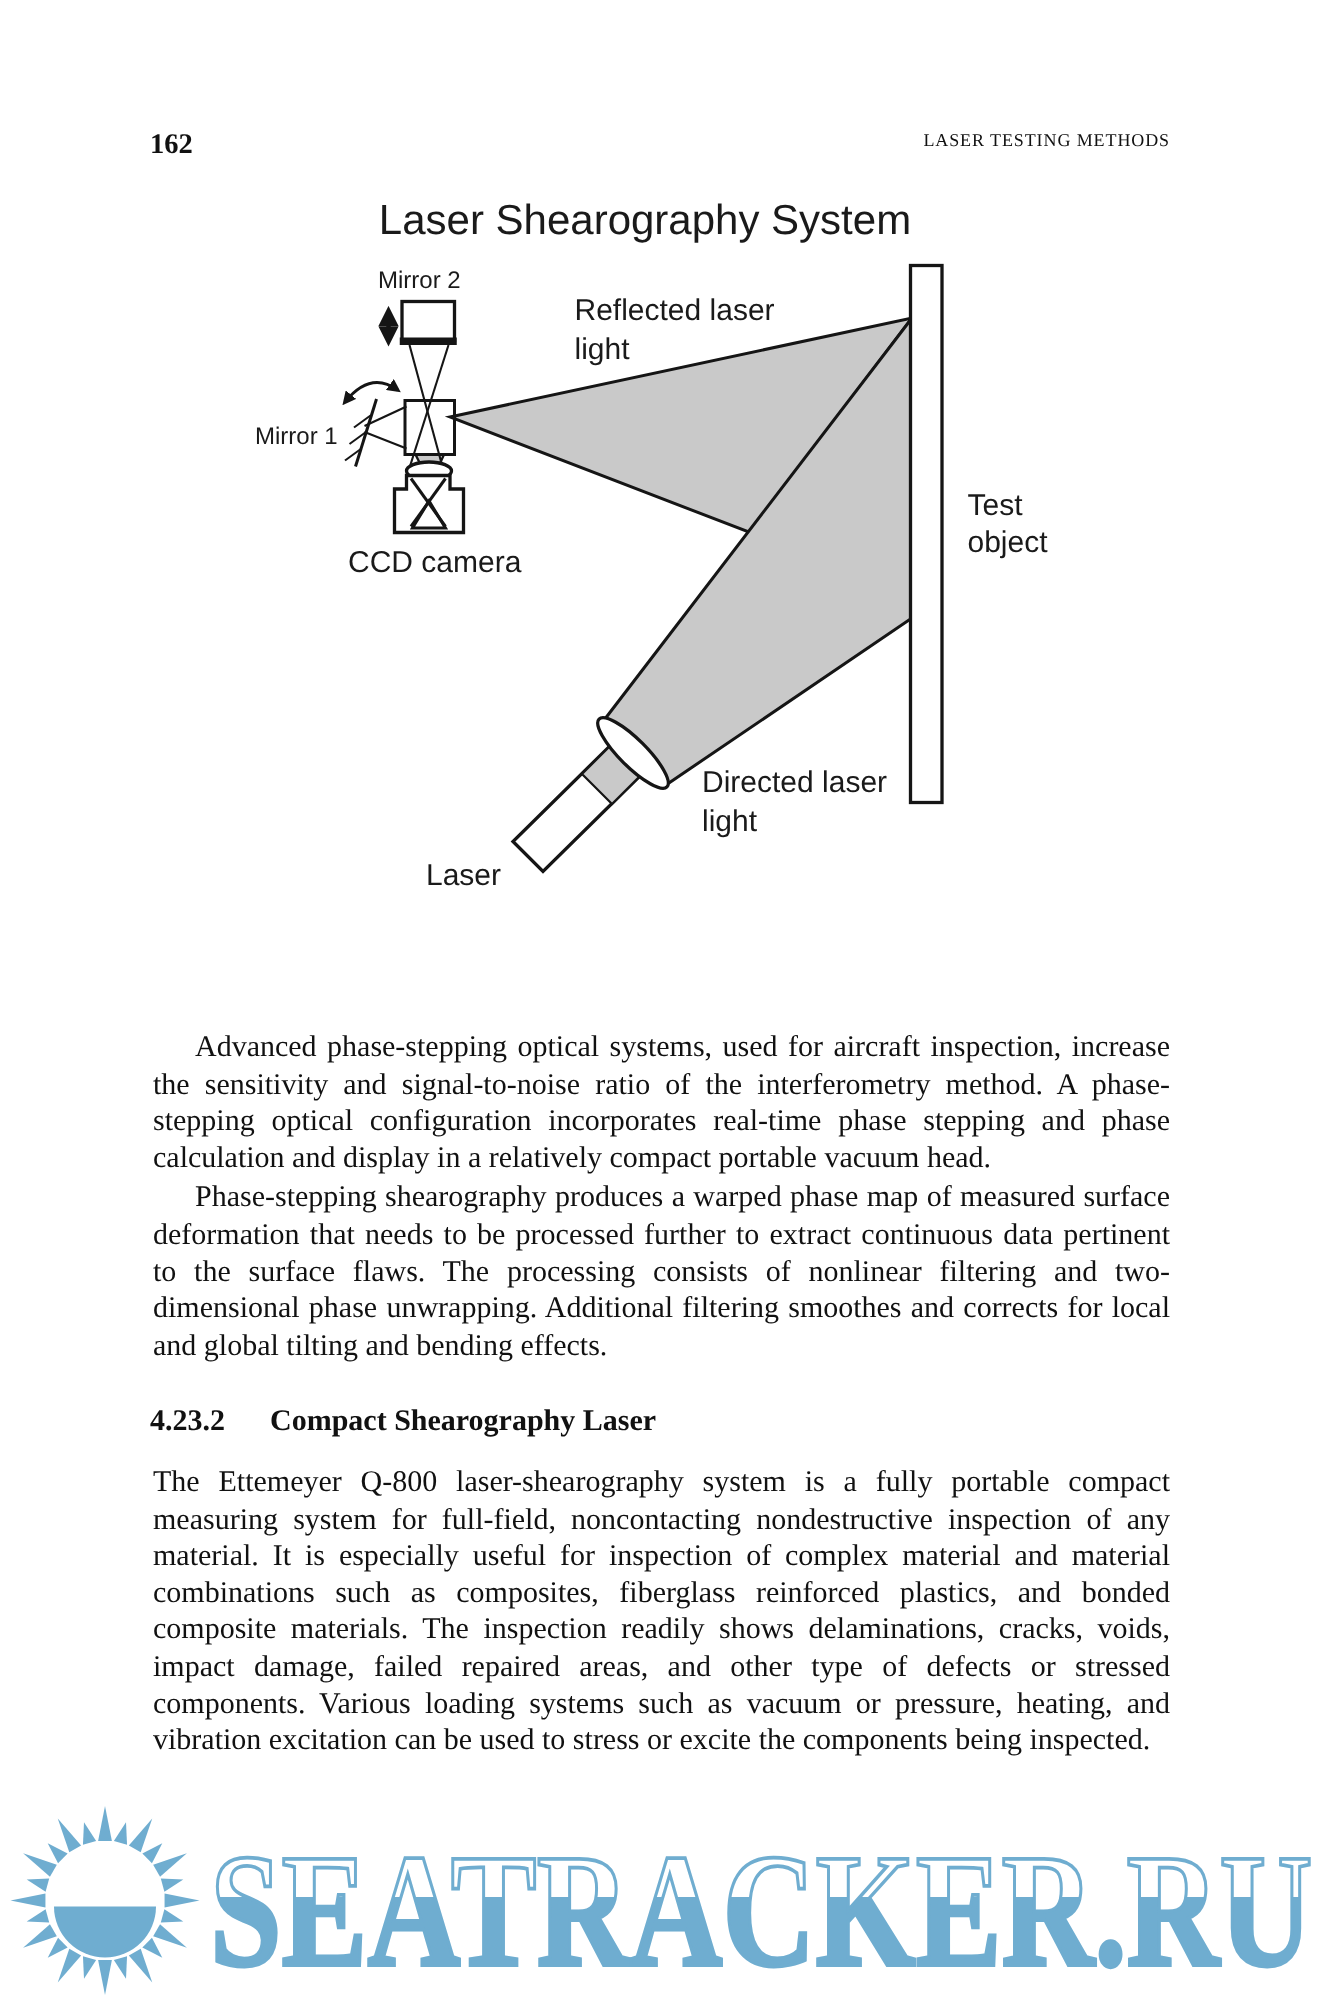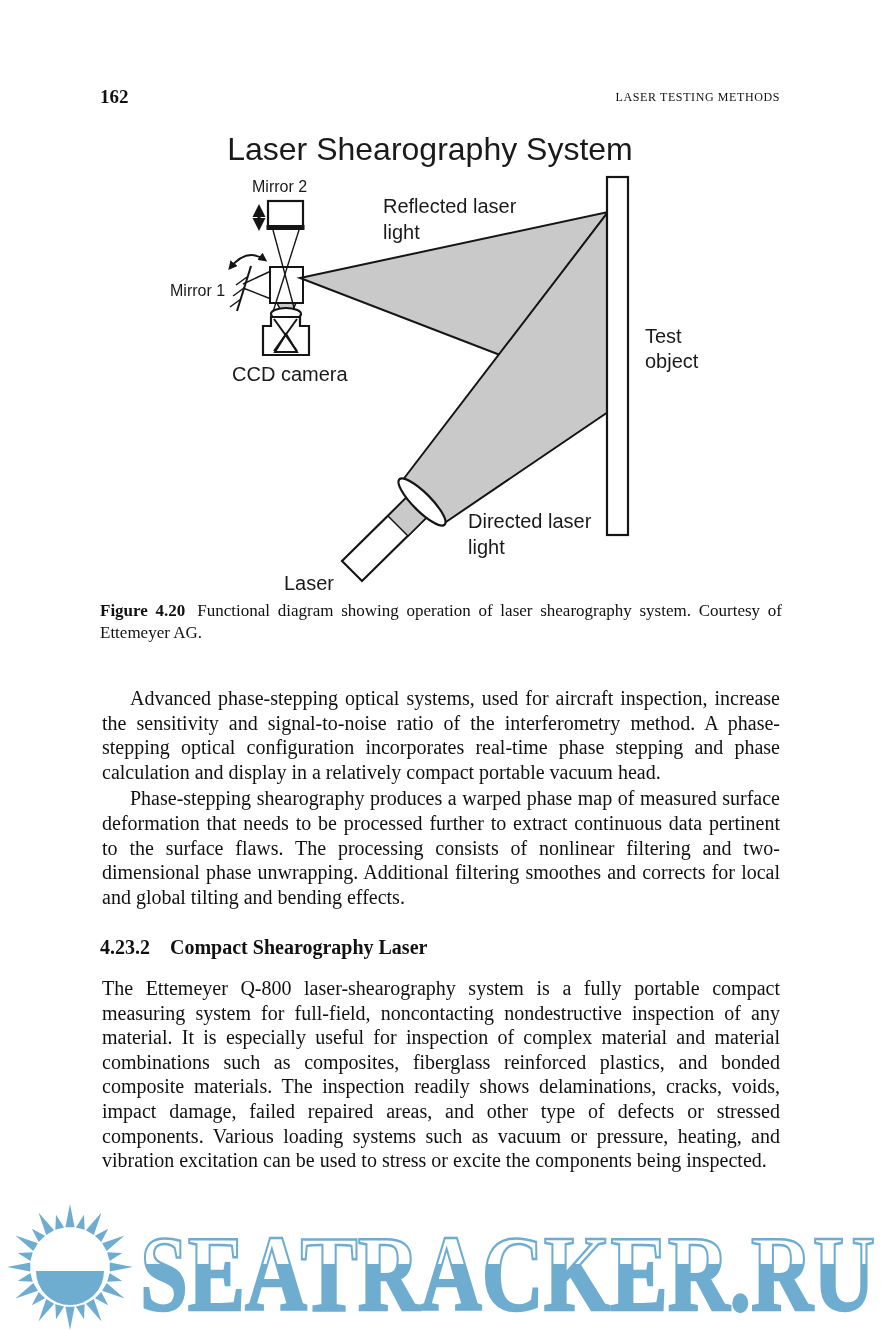--- a/index.html
+++ b/index.html
@@ -7,30 +7,30 @@
     position:relative;
     width:882px;height:1332px;
     background:#ffffff;
     overflow:hidden;
     font-family:"Liberation Serif", serif;
     color:#111111;
   }
   
   .header{
     position:absolute;top:86px;left:100px;width:680px;
-    display:flex;justify-content:space-between;align-items:center;
+    display:flex;justify-content:space-between;align-items:flex-start;
   }
   .page-num{font-size:19px;font-weight:bold;}
   .running-title{font-size:12px;letter-spacing:0.6px;}
   
   .fig-title{
     position:absolute;top:131px;left:150px;width:560px;
     text-align:center;
     font-family:"Liberation Sans", sans-serif;
-    font-size:32px;color:#1a1a1a;
+    font-size:28px;color:#1a1a1a;
   }
   svg.diagram{position:absolute;top:165px;left:150px;}
   svg.diagram .label{
     font-family:"Liberation Sans", sans-serif;
     fill:#1a1a1a;font-size:20px;
   }
   svg.diagram .label.small{font-size:16px;}
   svg.diagram .beam{fill:#C9C9C9;stroke:#151515;stroke-width:2;}
   svg.diagram .graypart{fill:#C9C9C9;stroke:#151515;stroke-width:1.5;}
   svg.diagram .solid{fill:#ffffff;stroke:#151515;stroke-width:2.2;}
@@ -46,21 +46,21 @@
   .bodytext{
     position:absolute;top:684px;left:100px;width:682px;
     font-size:20px;line-height:24.6px;text-align:justify;
   }
   .bodytext p{margin:2px;}
   .bodytext p.indent{text-indent:28px;}
   .section-heading{
     font-size:20px;font-weight:bold;margin:26px 0 16px 0;
     text-align:left;
   }
-  .section-heading .sec-num{margin-right:20px;}
+  .section-heading .sec-num{margin-right:30px;}
   
   svg.watermark{position:absolute;top:1200px;left:0;}
   svg.watermark #sun-rays polygon{fill:#6FADD0;}
   .wm-text{
     font-family:"Liberation Serif", serif;
     font-weight:bold;
   }
 </style>
 </head>
 <body>
@@ -128,23 +128,20 @@
     <text class="label" x="82" y="216">CCD camera</text>
     <text class="label" x="233" y="48">Reflected laser</text>
     <text class="label" x="233" y="74">light</text>
     <text class="label" x="495" y="178">Test</text>
     <text class="label" x="495" y="203">object</text>
     <text class="label" x="318" y="363">Directed laser</text>
     <text class="label" x="318" y="389">light</text>
     <text class="label" x="134" y="425">Laser</text>
   </svg>
 
-  <p class="caption">
-    <span class="cap-label">Figure 4.20</span><span>Functional diagram showing operation of laser shearography system. Courtesy of Ettemeyer AG.</span>
-  </p>
 
   <div class="bodytext">
     <p class="indent">Advanced phase-stepping optical systems, used for aircraft inspection, increase the sensitivity and signal-to-noise ratio of the interferometry method. A phase-stepping optical configuration incorporates real-time phase stepping and phase calculation and display in a relatively compact portable vacuum head.</p>
     <p class="indent">Phase-stepping shearography produces a warped phase map of measured surface deformation that needs to be processed further to extract continuous data pertinent to the surface flaws. The processing consists of nonlinear filtering and two-dimensional phase unwrapping. Additional filtering smoothes and corrects for local and global tilting and bending effects.</p>
     <div class="section-heading">
       <span class="sec-num">4.23.2</span><span>Compact Shearography Laser</span>
     </div>
     <p>The Ettemeyer Q-800 laser-shearography system is a fully portable compact measuring system for full-field, noncontacting nondestructive inspection of any material. It is especially useful for inspection of complex material and material combinations such as composites, fiberglass reinforced plastics, and bonded composite materials. The inspection readily shows delaminations, cracks, voids, impact damage, failed repaired areas, and other type of defects or stressed components. Various loading systems such as vacuum or pressure, heating, and vibration excitation can be used to stress or excite the components being inspected.</p>
   </div>
 

